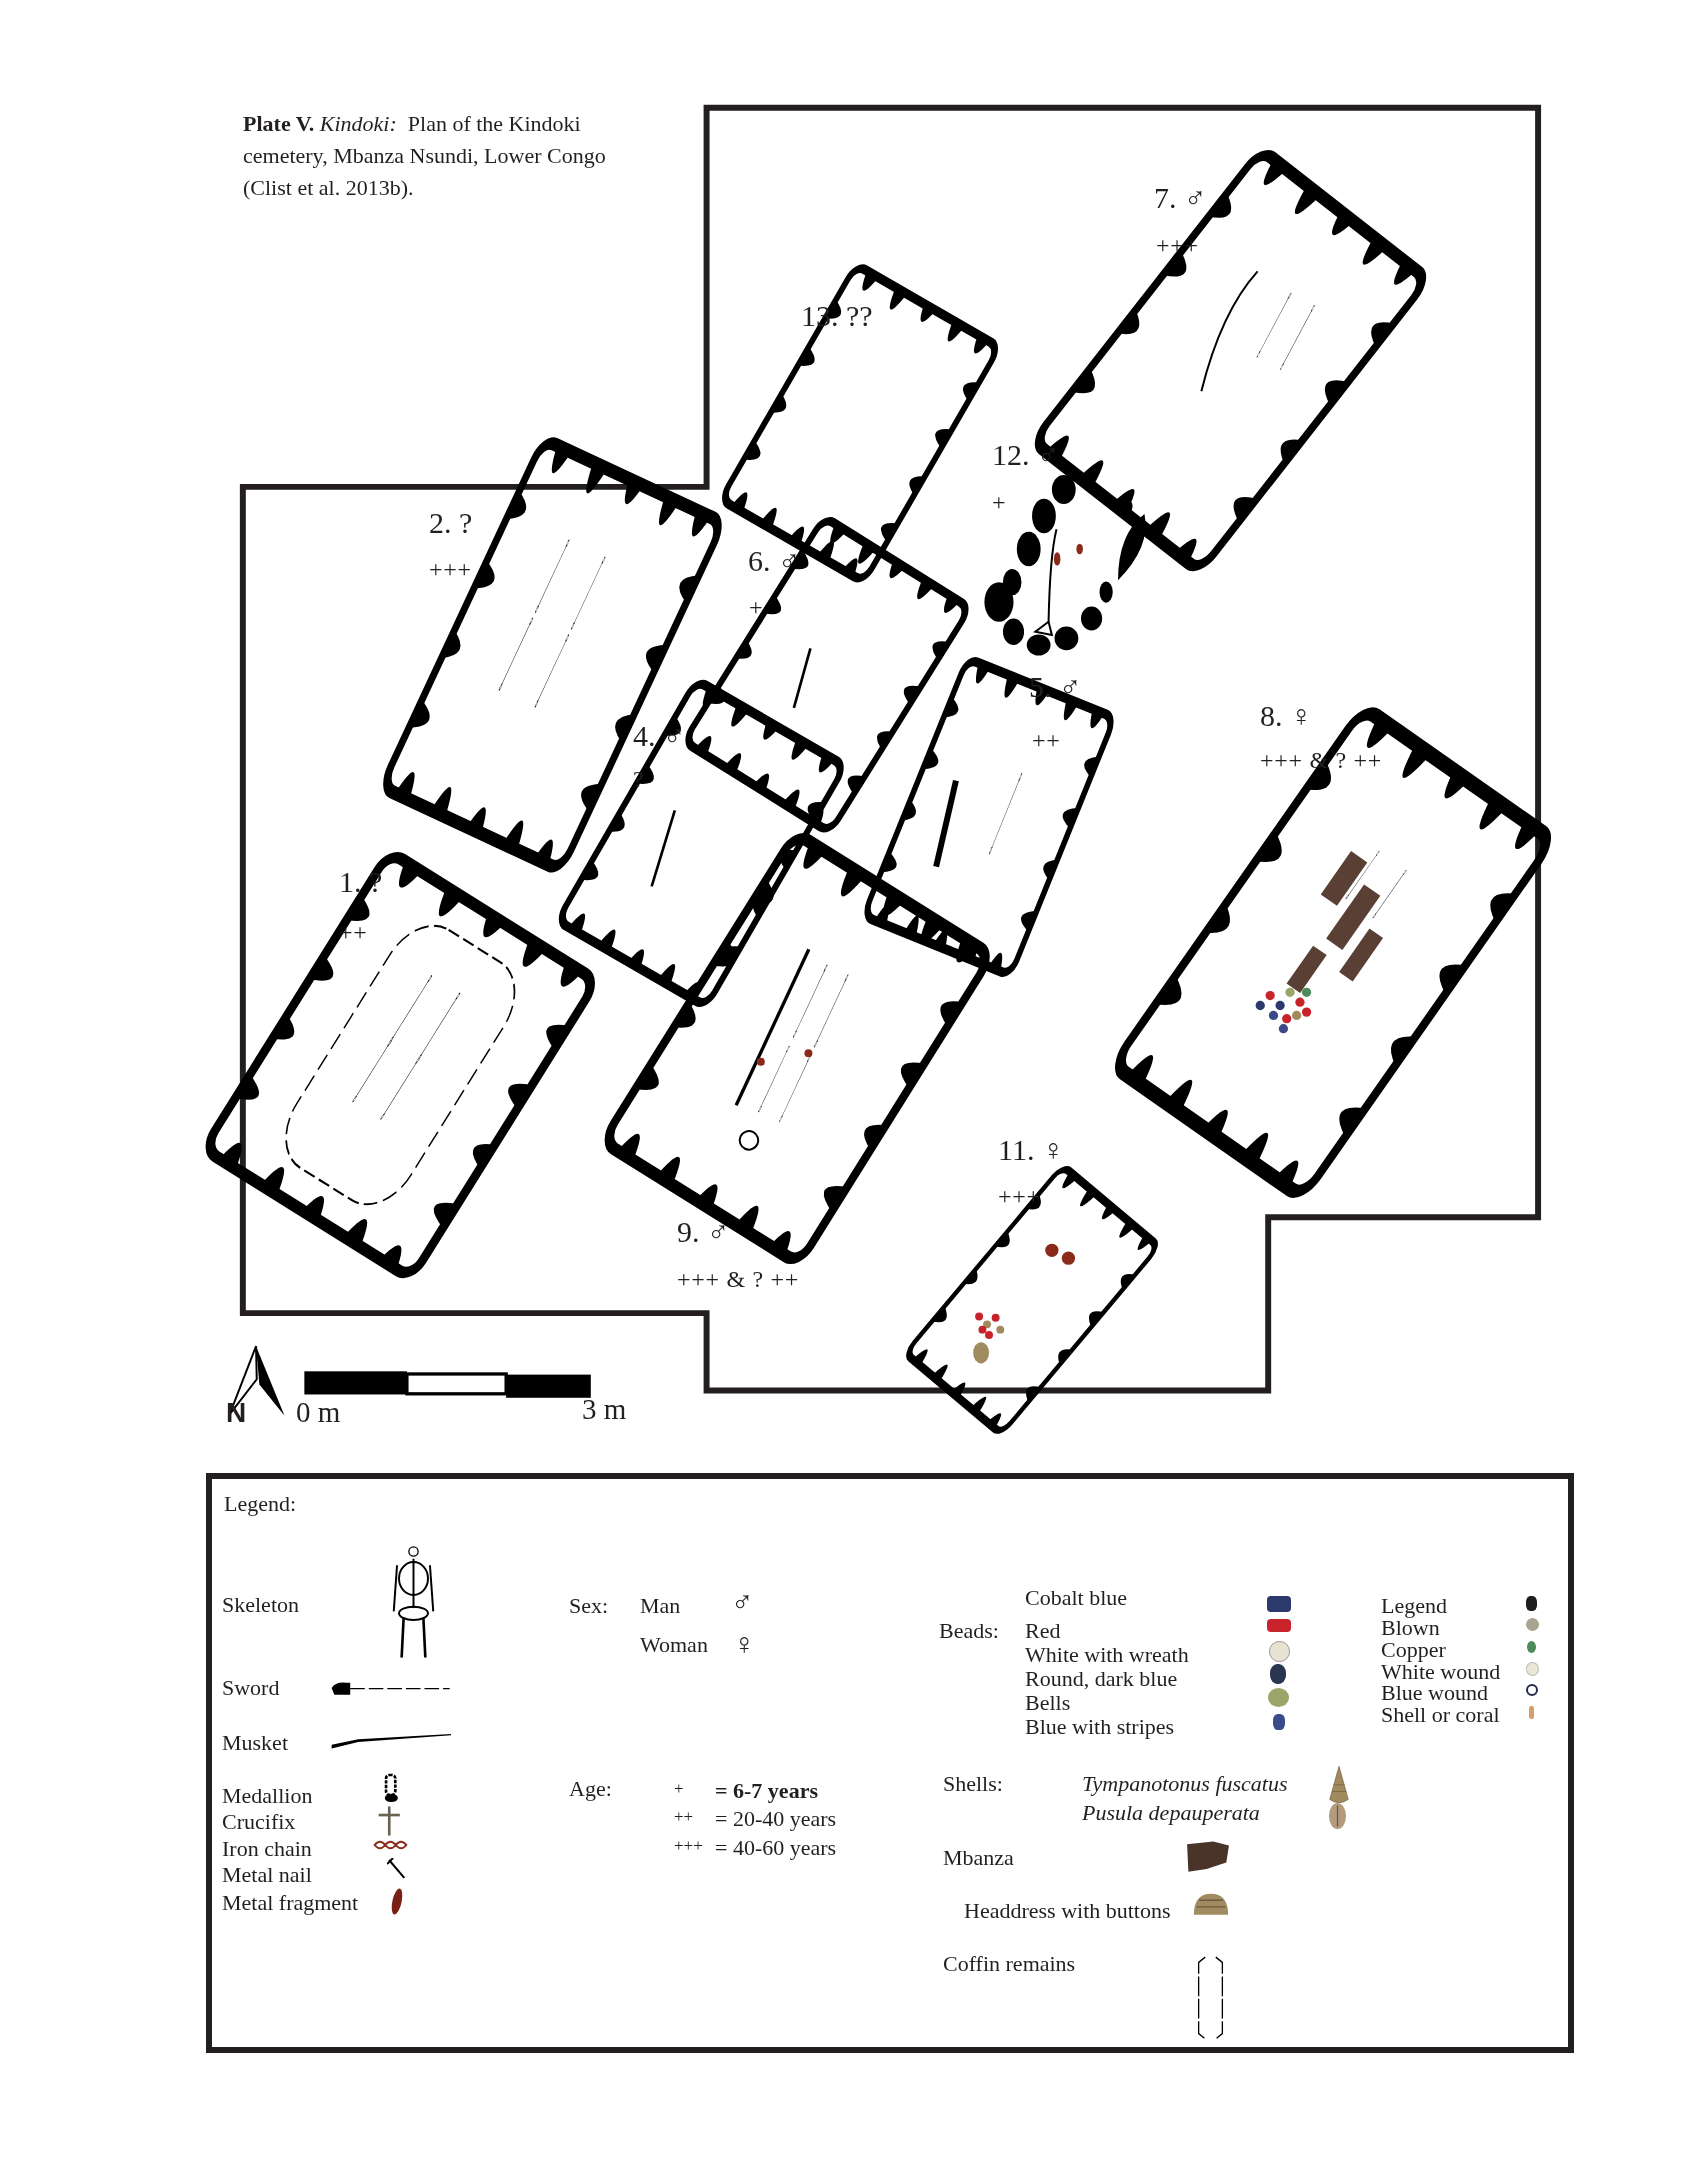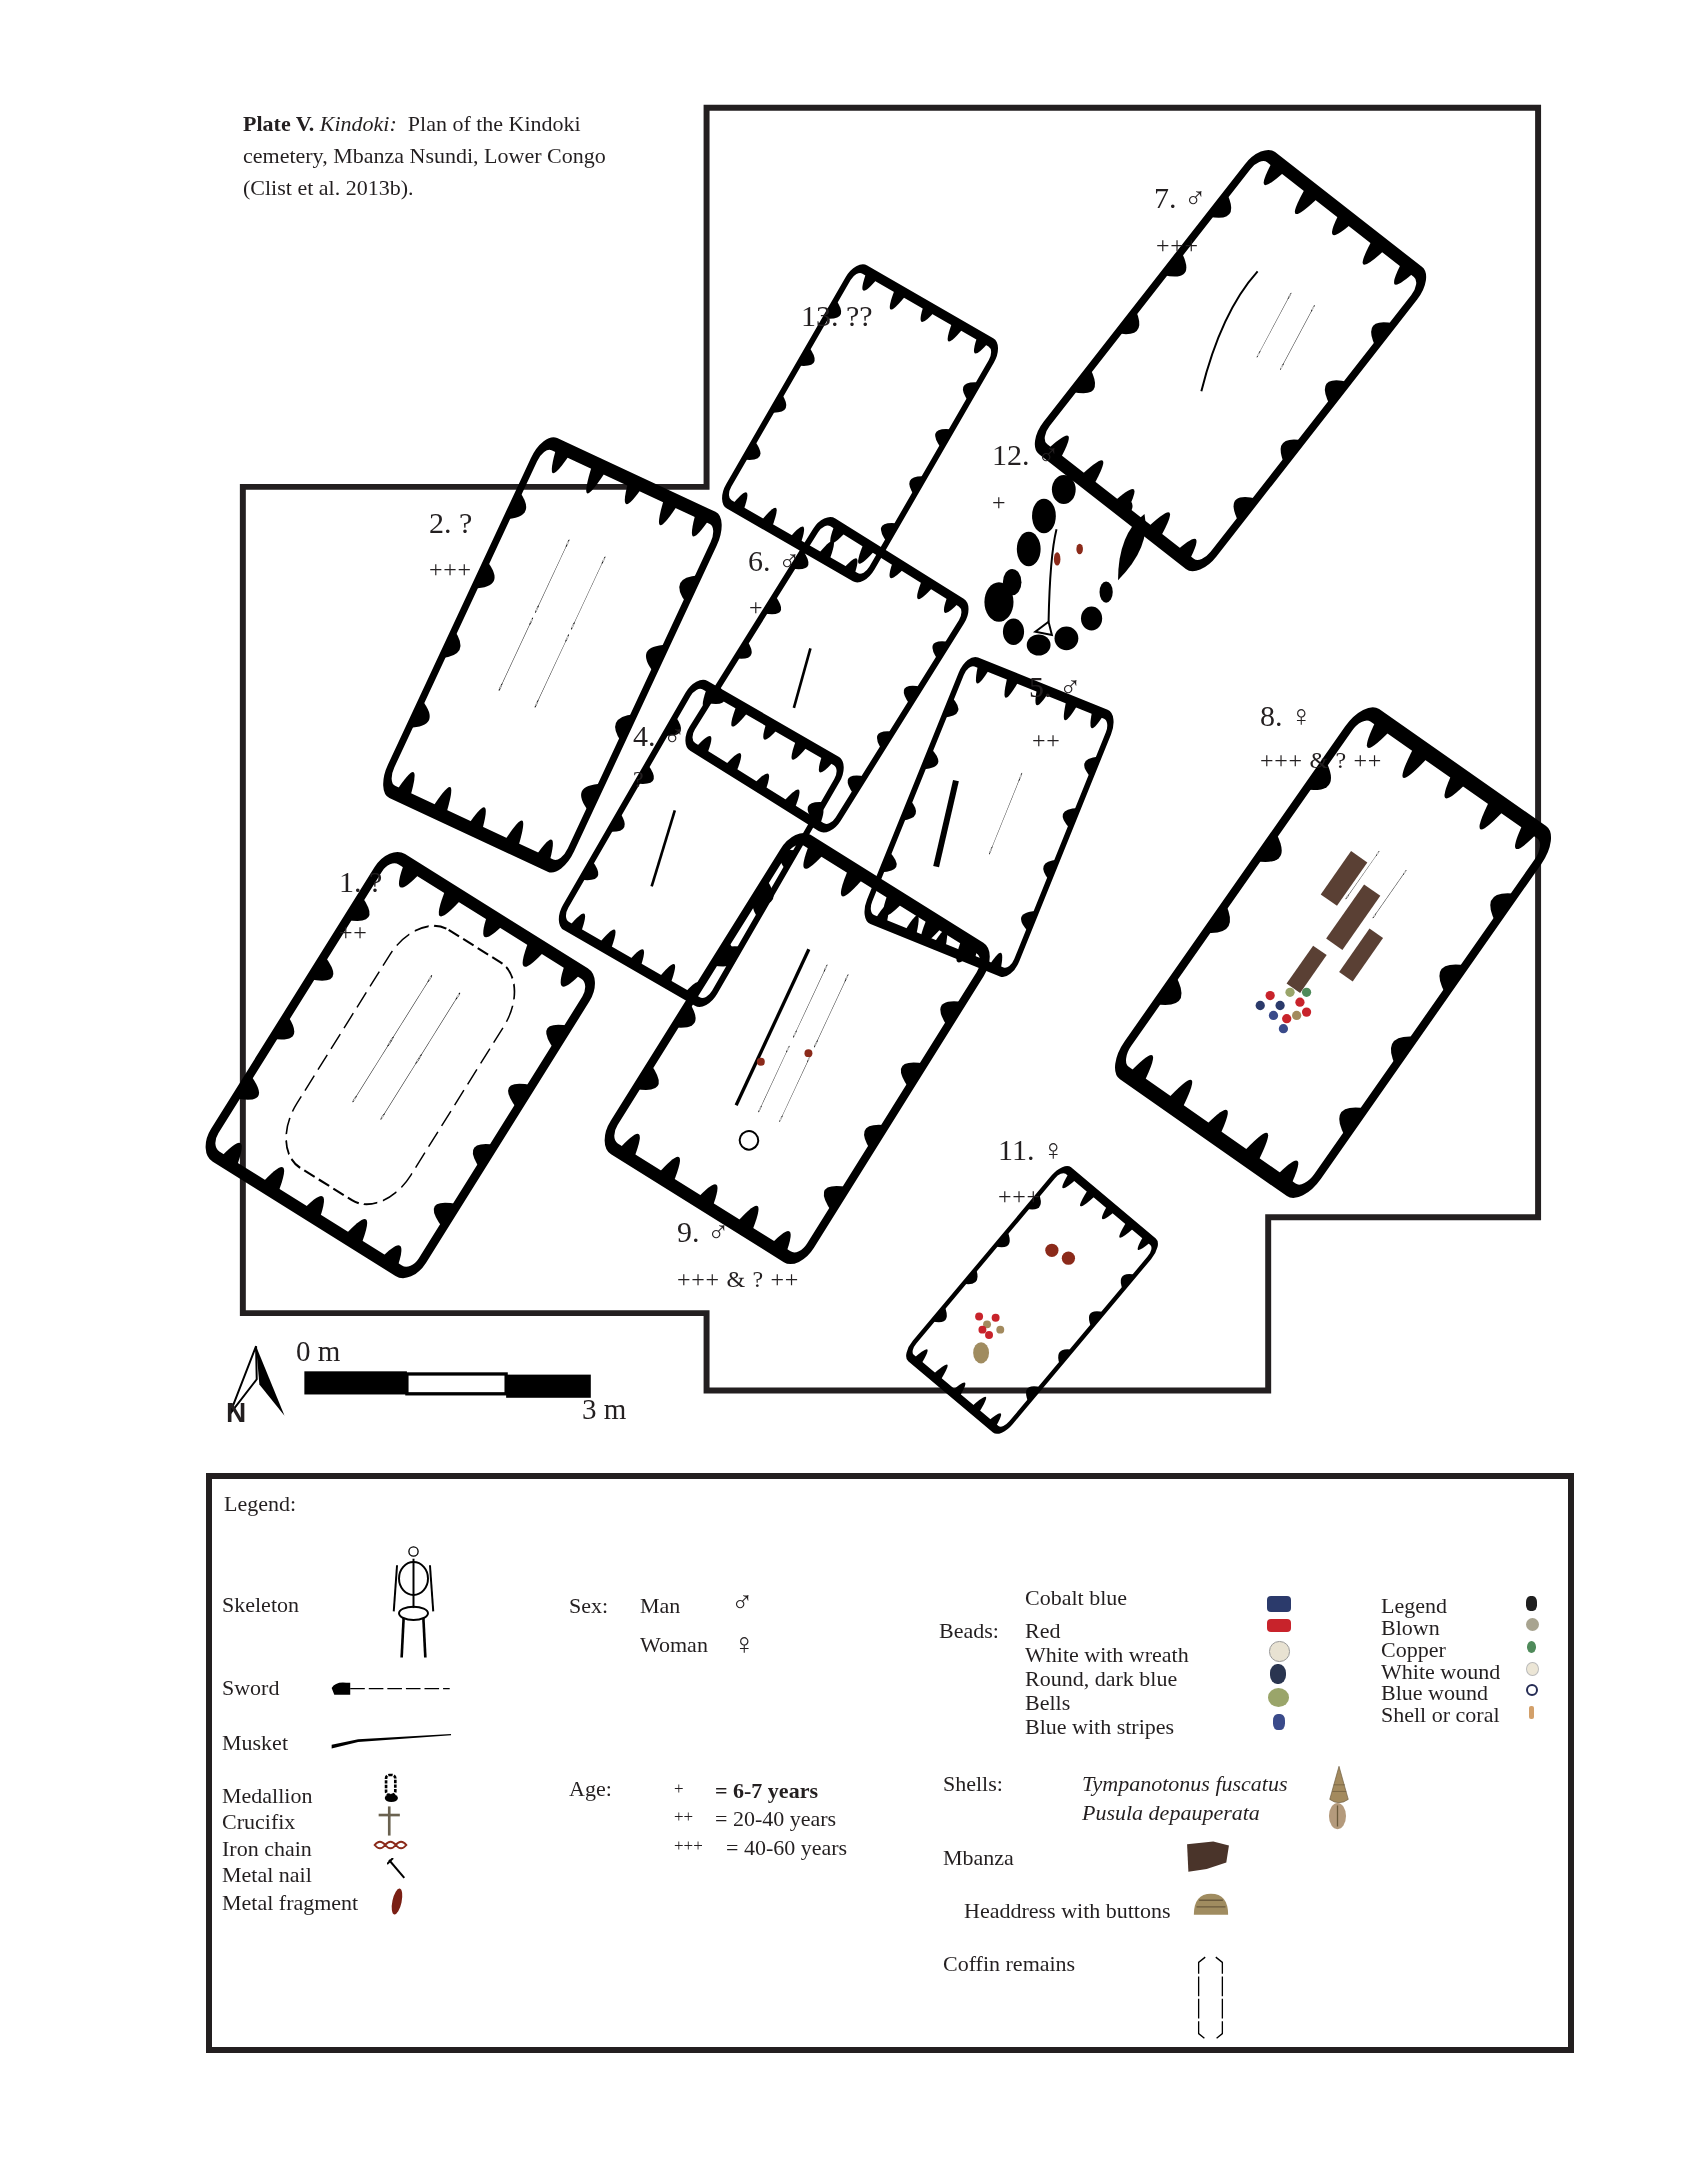--- a/index.html
+++ b/index.html
@@ -228,21 +228,21 @@
 
 <div class="glabel" style="left:998px;top:1135px;">11. ♀</div>
 <div class="gage" style="left:998px;top:1184px;">+++</div>
 
 <div class="glabel" style="left:992px;top:440px;">12. ♂</div>
 <div class="gage" style="left:992px;top:490px;">+</div>
 
 <div class="glabel" style="left:801px;top:301px;">13. ??</div>
 
 <div class="north-n" style="left:226px;top:1397px;">N</div>
-<div class="scale-label" style="left:296px;top:1335px;">0 m</div>
+<div class="scale-label" style="left:296px;top:1396px;">0 m</div>
 <div class="scale-label" style="left:582px;top:1393px;">3 m</div>
 
 <div class="legend-box"></div>
 <div class="lt" style="left:224px;top:1493px;">Legend:</div>
 
 <div class="lt" style="left:222px;top:1594px;">Skeleton</div>
 <svg class="abs" style="left:374px;top:1542px;" width="79" height="119" viewBox="0 0 120 180">
   <circle cx="60" cy="14" r="7" fill="none" stroke="#000" stroke-width="2"></circle>
   <ellipse cx="60" cy="55" rx="22" ry="25" fill="none" stroke="#000" stroke-width="3"></ellipse>
   <line x1="60" y1="25" x2="60" y2="100" stroke="#000" stroke-width="3"></line>
@@ -297,21 +297,21 @@
 <div class="lt" style="left:731px;top:1587px;font-size:30px;">♂</div>
 <div class="lt" style="left:640px;top:1634px;">Woman</div>
 <div class="lt" style="left:733px;top:1629px;font-size:30px;">♀</div>
 
 <div class="lt" style="left:569px;top:1778px;">Age:</div>
 <div class="lt" style="left:674px;top:1780px;font-size:17px;">+</div>
 <div class="lt" style="left:715px;top:1780px;font-weight:bold;">= 6-7 years</div>
 <div class="lt" style="left:674px;top:1808px;font-size:17px;">++</div>
 <div class="lt" style="left:715px;top:1808px;">= 20-40 years</div>
 <div class="lt" style="left:674px;top:1837px;font-size:17px;">+++</div>
-<div class="lt" style="left:715px;top:1837px;margin-left:11px;">= 40-60 years</div>
+<div class="lt" style="left:715px;top:1837px;">= 40-60 years</div>
 
 <div class="lt" style="left:939px;top:1596px;margin-top:24px;">Beads:</div>
 <div class="lt" style="left:1025px;top:1587px;">Cobalt blue</div>
 <div class="sw" style="left:1267px;top:1596px;width:24px;height:16px;background:#2b3a6b;"></div>
 <div class="lt" style="left:1025px;top:1620px;">Red</div>
 <div class="sw" style="left:1267px;top:1619px;width:24px;height:13.2px;background:#c8232b;"></div>
 <div class="lt" style="left:1025px;top:1644px;">White with wreath</div>
 <div class="sw" style="left:1269px;top:1641px;width:18.5px;height:18.5px;background:#e8e2d2;border:0.7px solid #999;border-radius:50%;"></div>
 <div class="lt" style="left:1025px;top:1668px;">Round, dark blue</div>
 <div class="sw" style="left:1270px;top:1664px;width:16px;height:20px;background:#2a3550;border-radius:45%;"></div>

